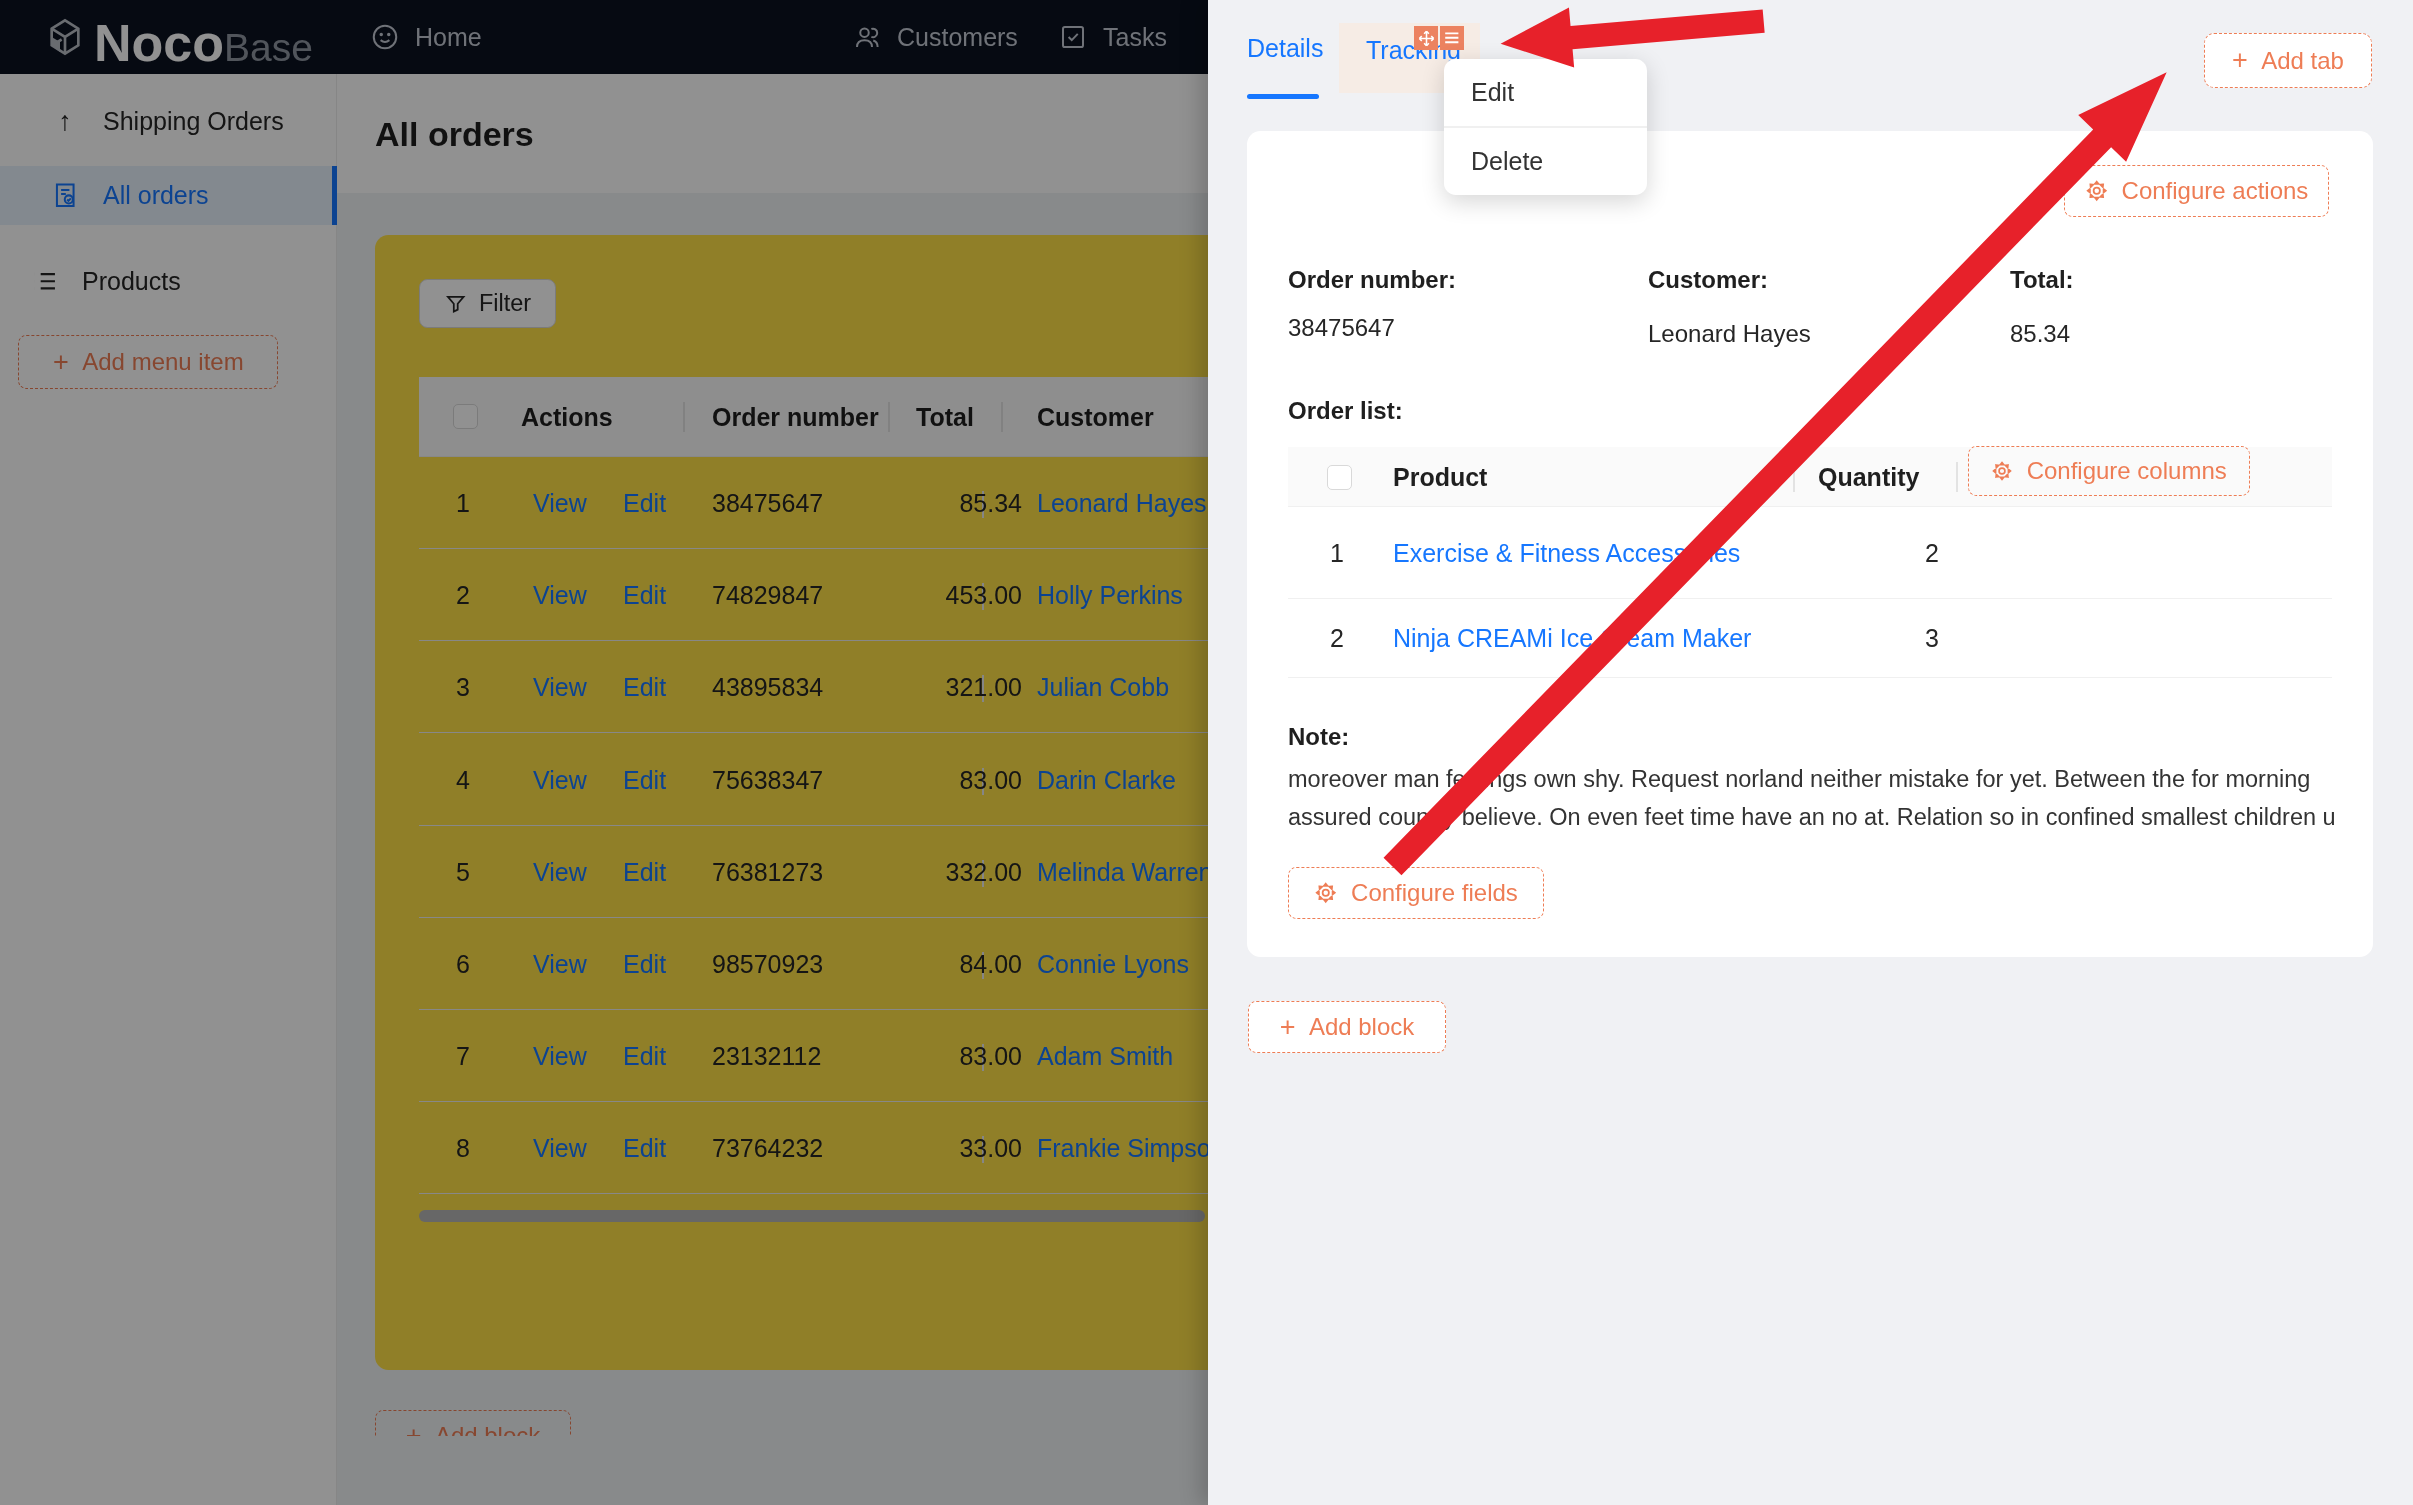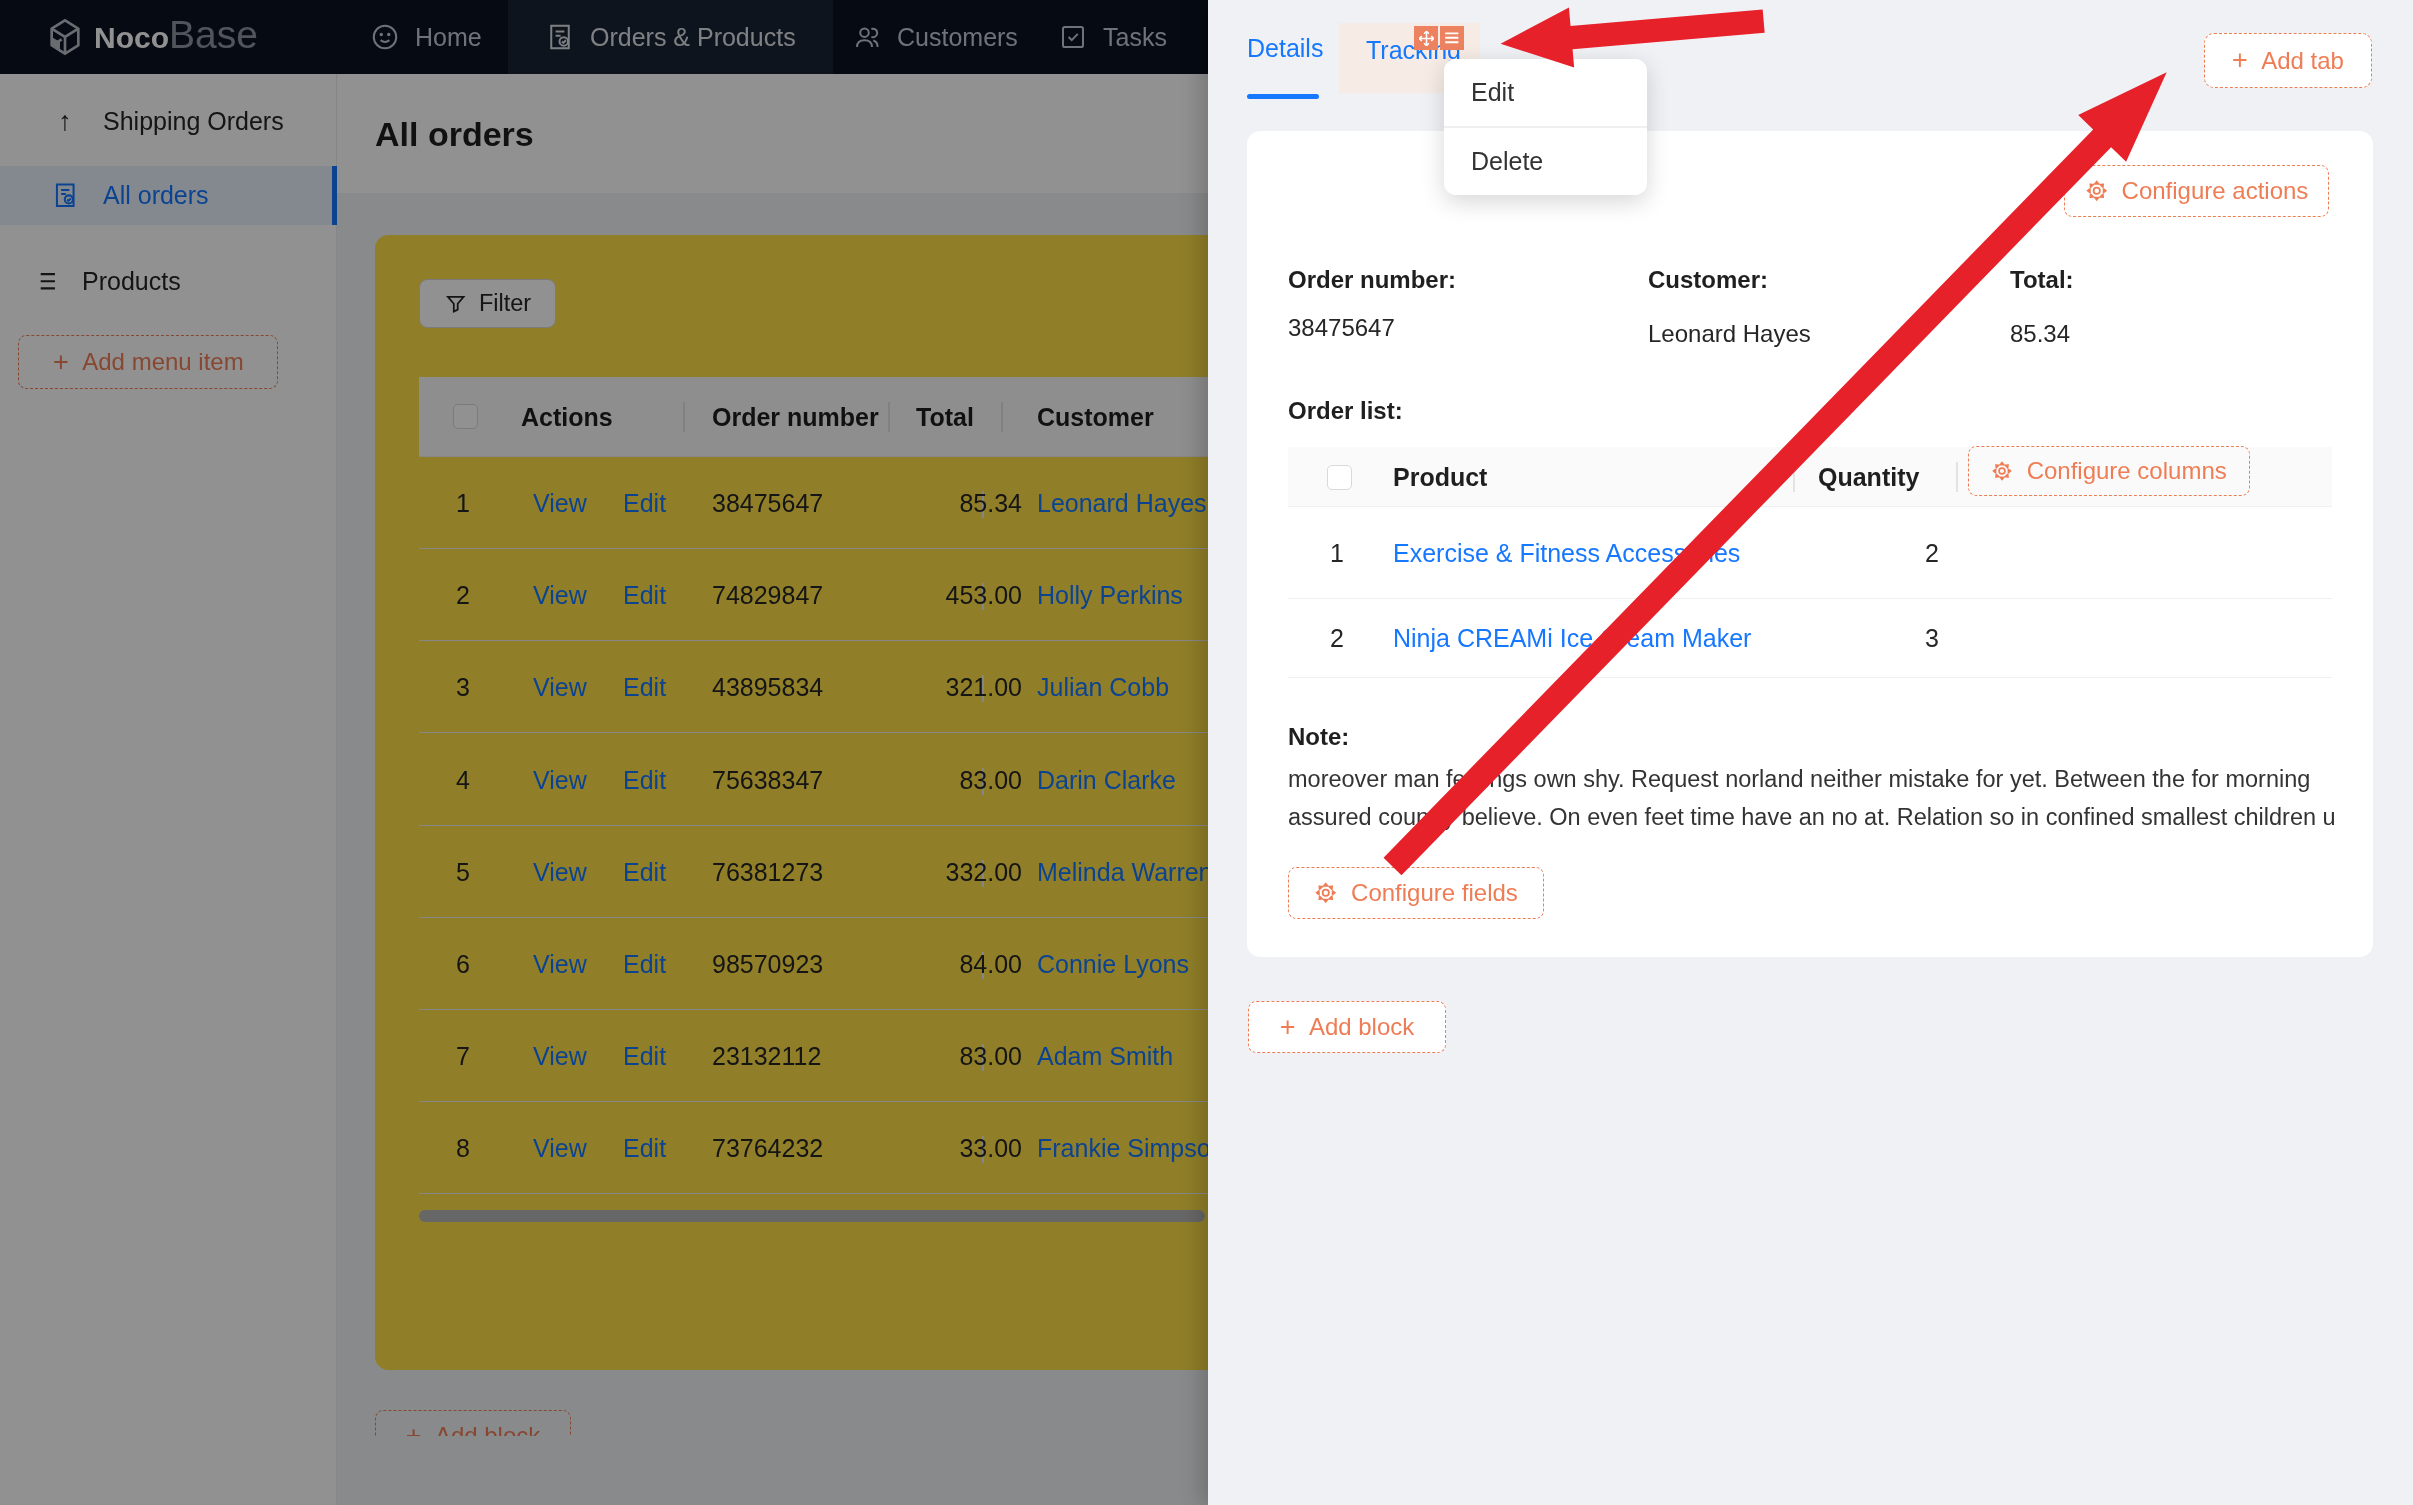--- a/index.html
+++ b/index.html
@@ -7,21 +7,21 @@
               font-family:"Liberation Sans","DejaVu Sans",sans-serif; }
   #stage { position:relative; width:2413px; height:1505px; overflow:hidden; }
   .abs { position:absolute; }
 
   
   #navbar { left:0; top:0; width:2413px; height:74px; background:#0b1220; }
   .nav-item { top:0; height:74px; display:flex; align-items:center; gap:15px;
               color:#c3c9d3; font-size:25px; }
   .nav-item.active { background:#1a2433; color:#dde1e7; padding:0 37px; }
   .nav-ico { width:30px; height:30px; display:inline-block; }
-  #logo-noco { color:#ffffff; font-weight:bold; font-size:30px; }
+  #logo-noco { color:#ffffff; font-weight:bold; font-size:52px; }
   #logo-base { color:#8f96a1; font-weight:normal; font-size:39px; }
 
   
   #sidebar { left:0; top:74px; width:337px; height:1431px; background:#ffffff;
              border-right:0.8px solid #ececec; }
   .side-item { left:0; width:337px; height:59px; display:flex; align-items:center;
                color:#262626; font-size:25px; gap:22px; padding-left:49px; }
   .side-item .si-ico { width:32px; height:32px; display:flex; align-items:center;
                justify-content:center; font-size:27px; color:#262626; }
   .side-item.active { background:#e7f1fb; color:#1677ff; }
@@ -114,31 +114,20 @@
         <svg width="30" height="30" viewBox="0 0 24 24" fill="none" stroke="#c3c9d3" stroke-width="1.6">
           <circle cx="12" cy="12" r="9"></circle>
             <circle cx="9" cy="10" r="0.6" fill="#c3c9d3"></circle>
           <circle cx="15" cy="10" r="0.6" fill="#c3c9d3"></circle>
             <path d="M8.5 14.5 q3.5 3 7 0"></path>
         </svg>
       </span>
       <span>Home</span>
     </div>
 
-    <div class="abs nav-item active" style="left:508px;">
-      <span class="nav-ico">
-        <svg width="30" height="30" viewBox="0 0 24 24" fill="none" stroke="#dde1e7" stroke-width="1.6">
-          <path d="M5 3 h14 v18 h-14 z"></path>
-            <path d="M8.5 7.5 h7 M8.5 11 h4"></path>
-          <circle cx="15" cy="15.5" r="3.4"></circle>
-            <path d="M13.6 15.6 l1.1 1.1 l2 -2.1"></path>
-        </svg>
-      </span>
-      <span>Orders &amp; Products</span>
-    </div>
 
     <div class="abs nav-item" style="left:852px;">
       <span class="nav-ico">
         <svg width="30" height="30" viewBox="0 0 24 24" fill="none" stroke="#c3c9d3" stroke-width="1.6">
           <circle cx="10" cy="8.5" r="3.4"></circle>
             <path d="M4 20 q0 -5.5 6 -5.5 q6 0 6 5.5"></path>
           <path d="M15.5 5.6 a3.4 3.4 0 1 1 0 6.3 M17 14.8 q3.5 1 3.5 5.2"></path>
         </svg>
       </span>
       <span>Customers</span>

